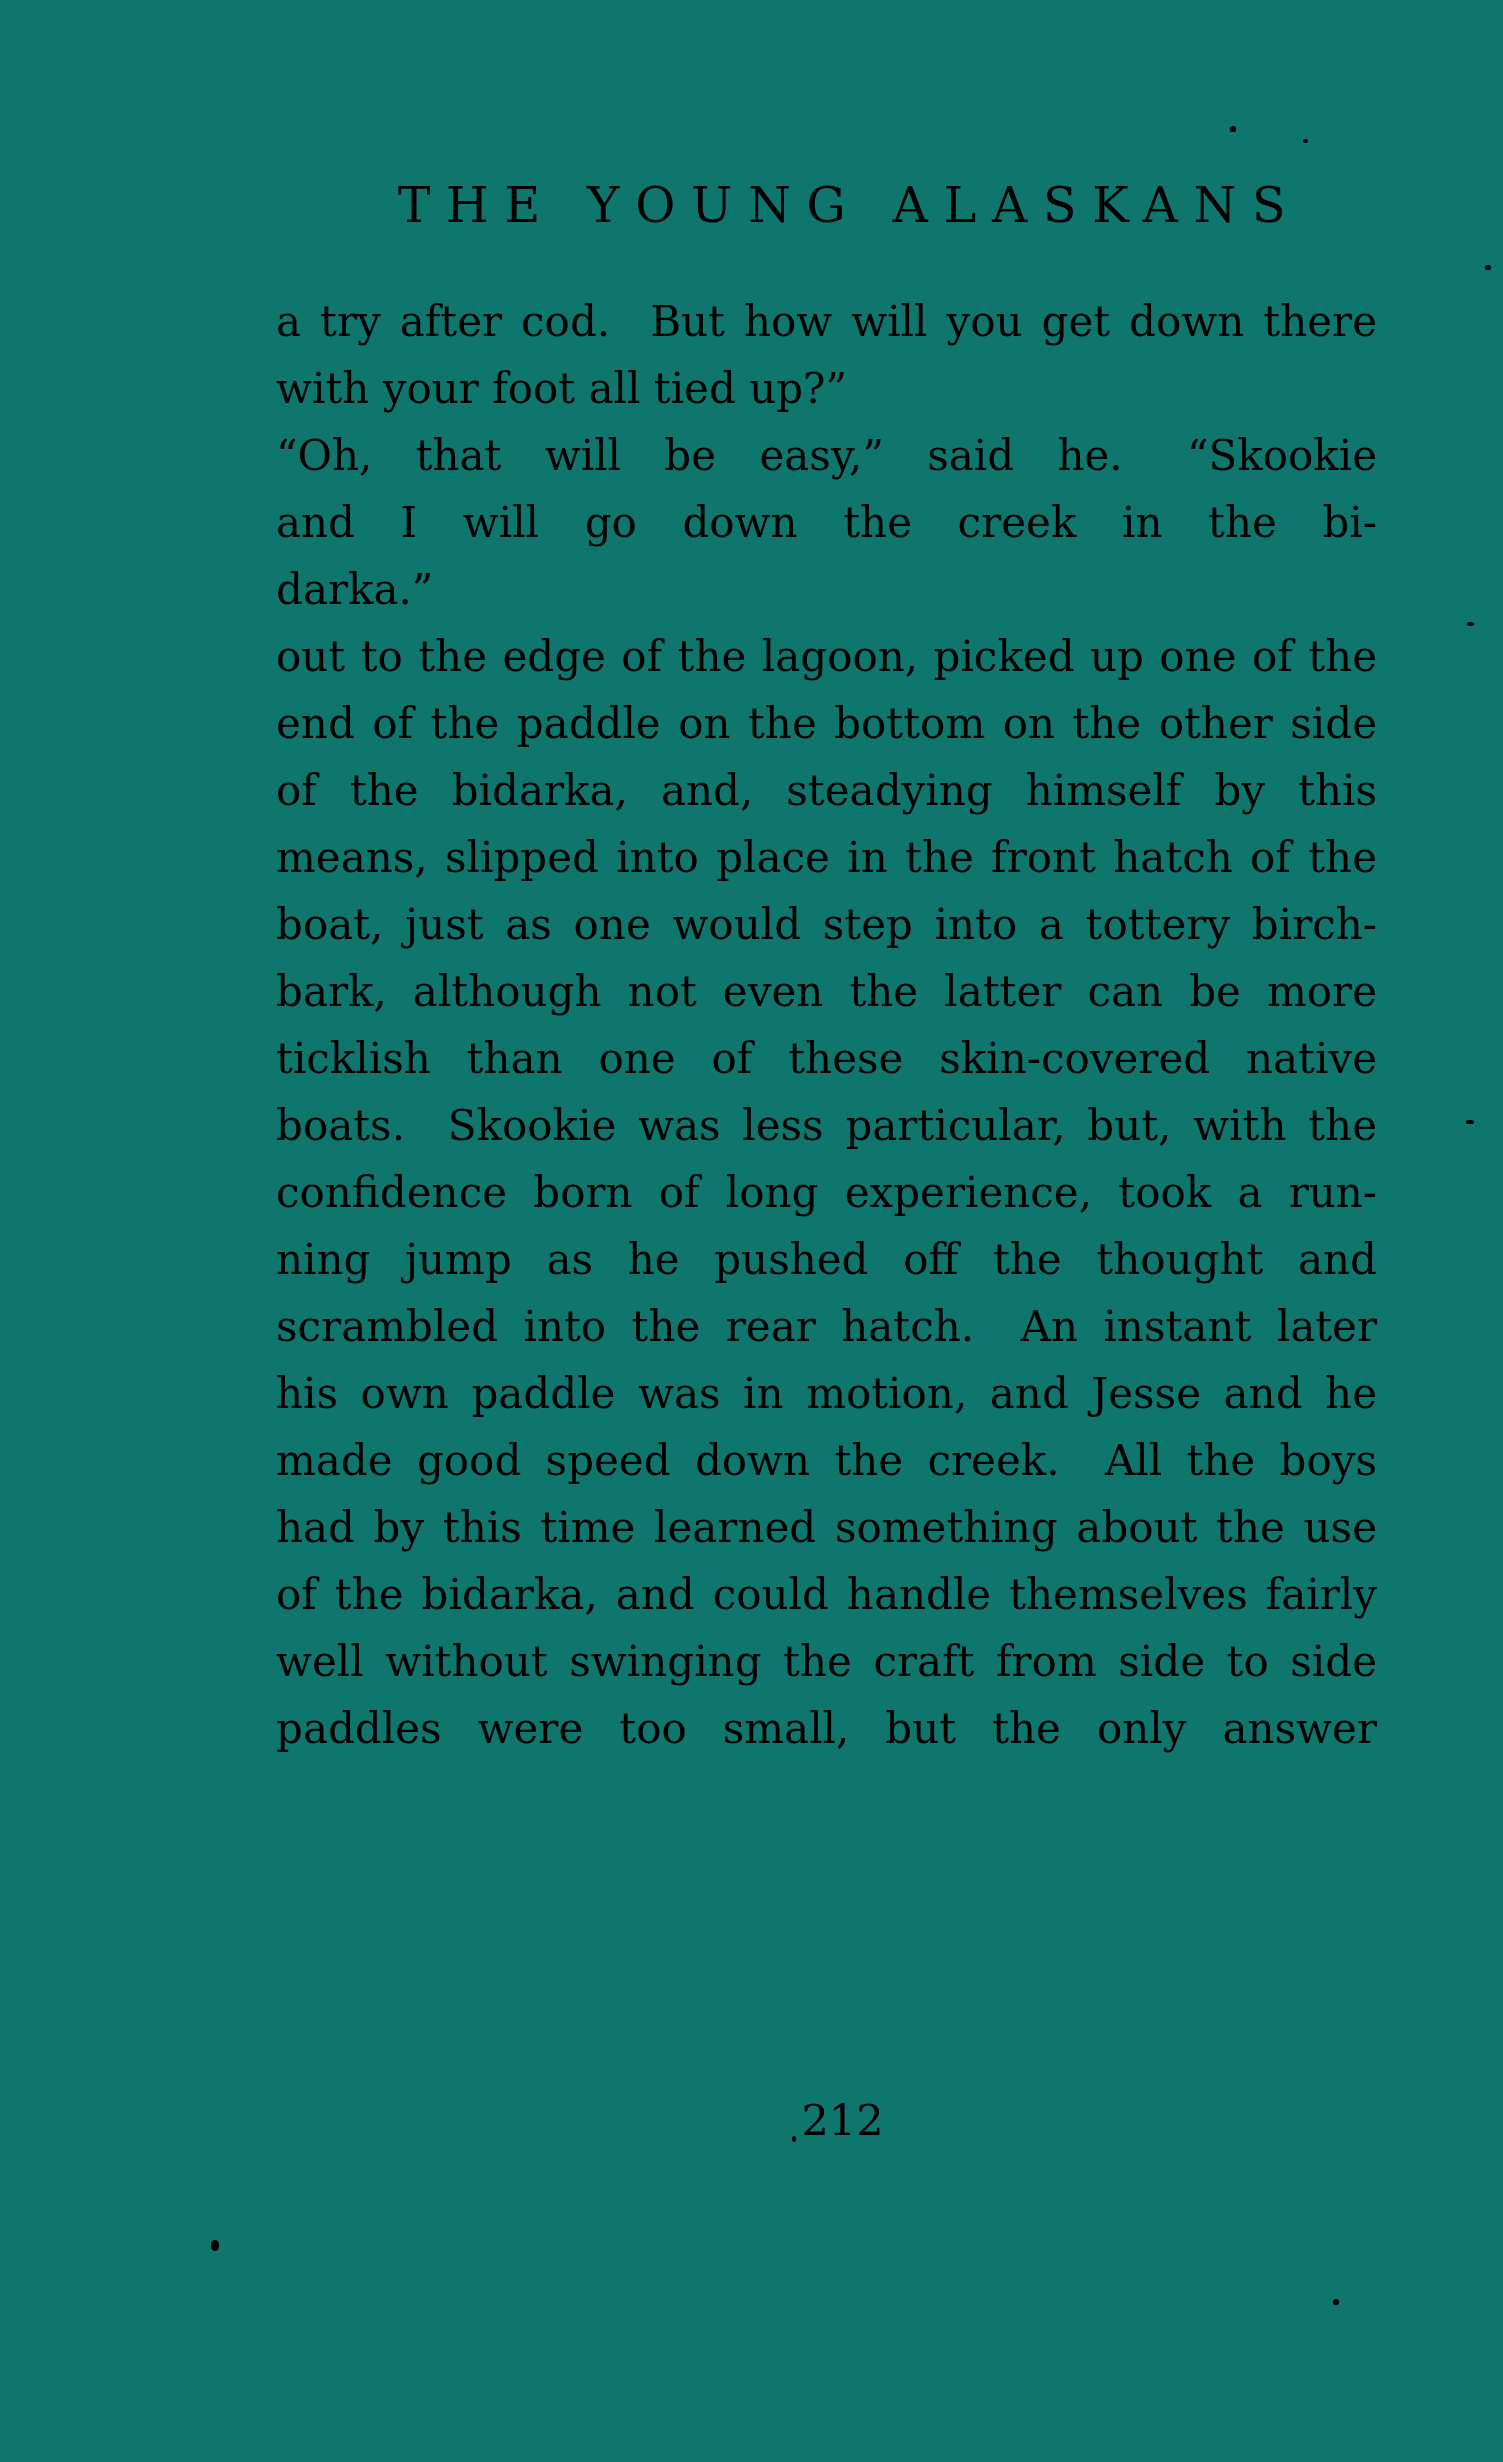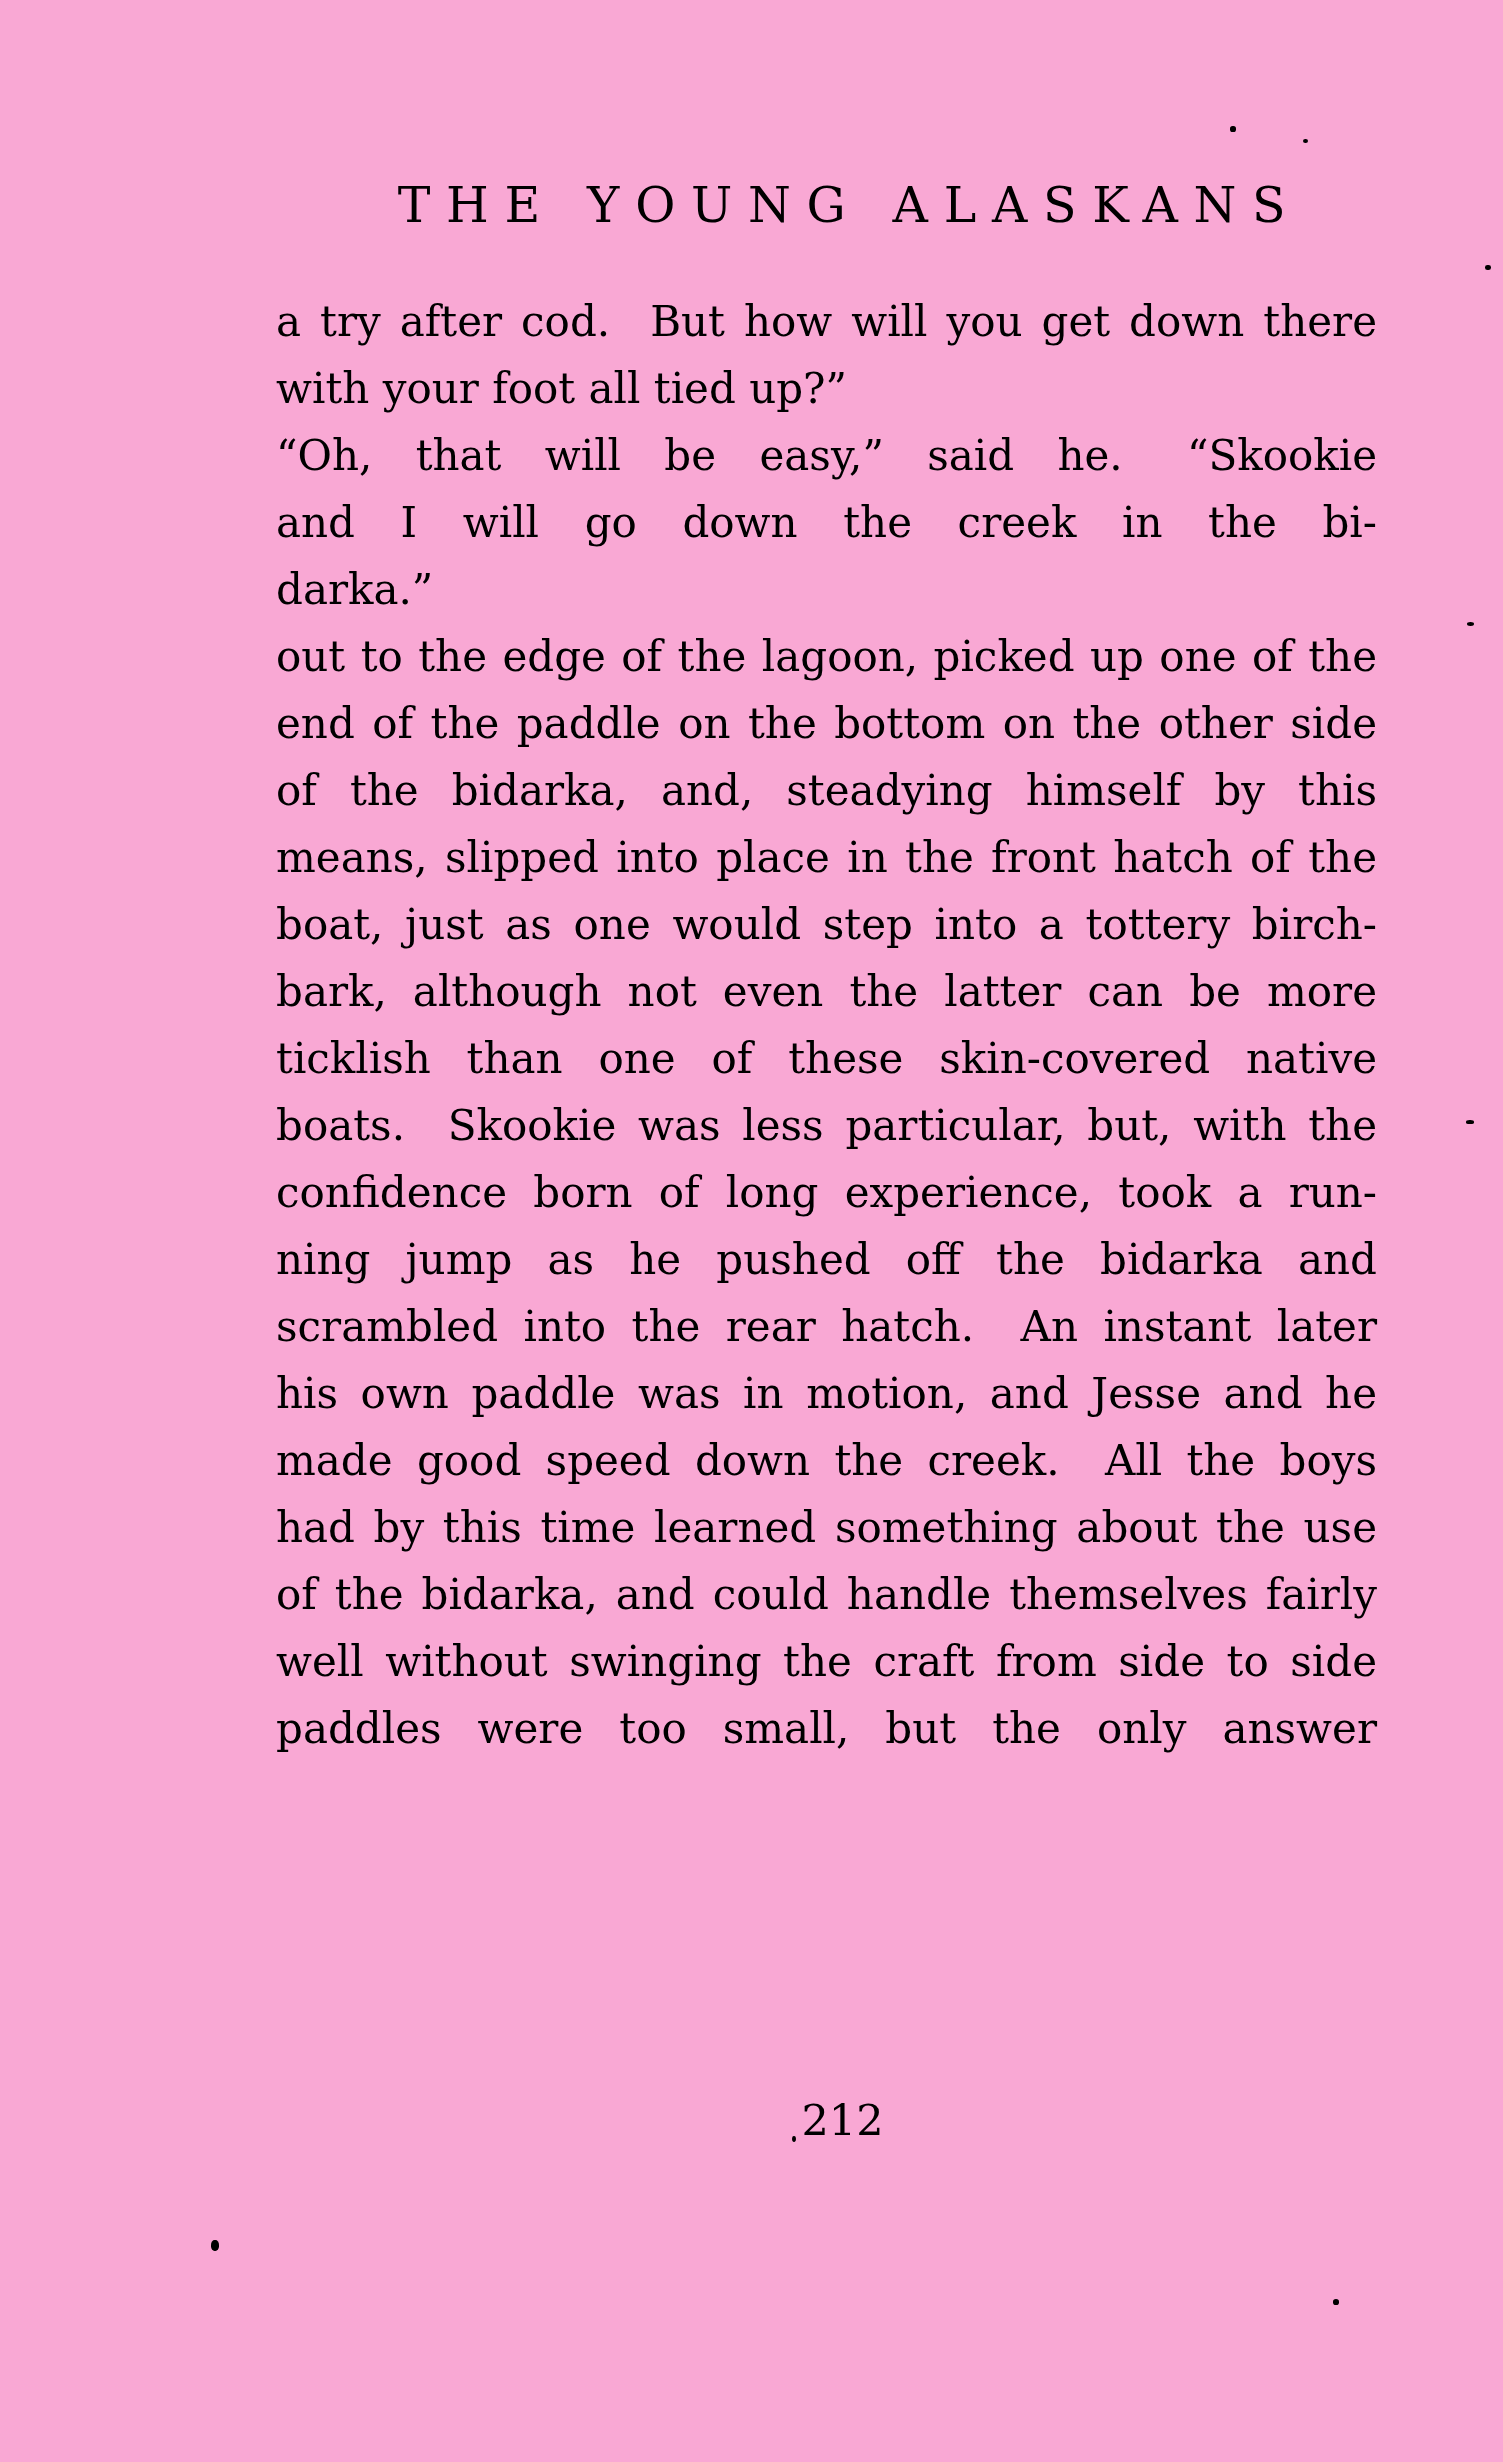--- a/index.html
+++ b/index.html
@@ -1,19 +1,19 @@
 <!DOCTYPE html>
 <html style="font-size:11.5px"><head>
 <meta charset="utf-8">
 <style>
   html,body { margin:0; padding:0; background:#e8e8e8; }
   .page {
     position:relative;
     width:1504px; height:2462px;
-    background:#f9a8d4;
+    background:#0f766e;
     color:#000000;
     font-family:"DejaVu Serif", serif;
     overflow:hidden;
   }
   .running-head {
     position:absolute;
     left:299px; top:172px; width:1101px;
     text-align:center;
     font-size:49px;
     line-height:67px;
@@ -63,21 +63,21 @@
       <div class="line nojust">darka.”</div>
       <div class="line">out to the edge of the lagoon, picked up one of the</div>
       <div class="line">end of the paddle on the bottom on the other side</div>
       <div class="line">of the bidarka, and, steadying himself by this</div>
       <div class="line">means, slipped into place in the front hatch of the</div>
       <div class="line">boat, just as one would step into a tottery birch-</div>
       <div class="line">bark, although not even the latter can be more</div>
       <div class="line">ticklish than one of these skin-covered native</div>
       <div class="line">boats.  Skookie was less particular, but, with the</div>
       <div class="line">confidence born of long experience, took a run-</div>
-      <div class="line">ning jump as he pushed off the bidarka and</div>
+      <div class="line">ning jump as he pushed off the thought and</div>
       <div class="line">scrambled into the rear hatch.  An instant later</div>
       <div class="line">his own paddle was in motion, and Jesse and he</div>
       <div class="line">made good speed down the creek.  All the boys</div>
       <div class="line">had by this time learned something about the use</div>
       <div class="line">of the bidarka, and could handle themselves fairly</div>
       <div class="line">well without swinging the craft from side to side</div>
       <div class="line">paddles were too small, but the only answer</div>
     </div>
 
   <div class="page-number">212</div>

